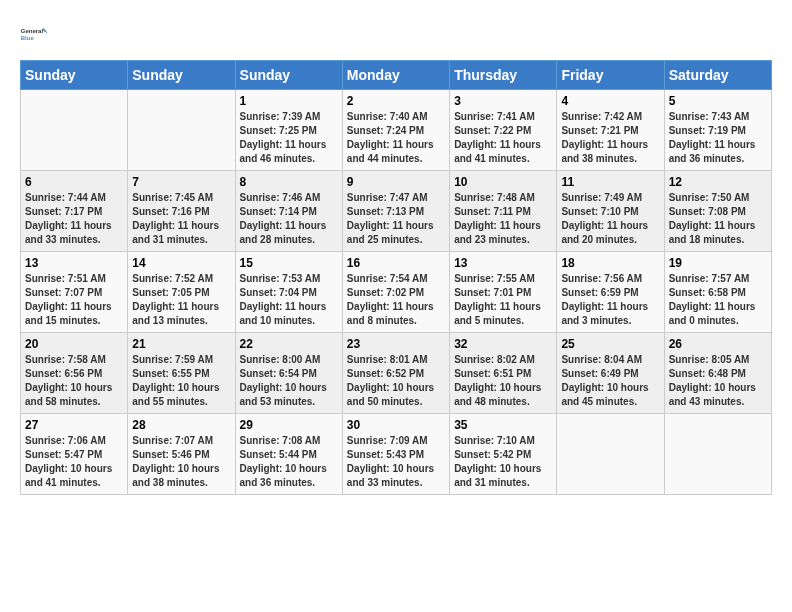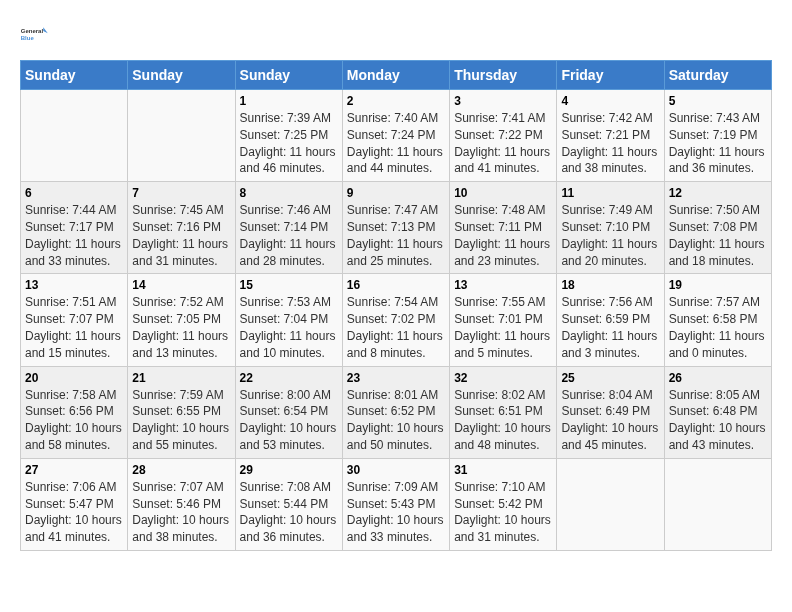--- a/index.html
+++ b/index.html
@@ -63,23 +63,24 @@
     }
     tbody tr:nth-child(even) td {
       background-color: #efefef;
     }
     .day-num {
       font-weight: bold;
       font-size: 12px;
       margin-bottom: 2px;
     }
     .day-info {
-      font-size: 12px;
+      font-size: 10px;
       color: #333;
       line-height: 1.4;
+      font-weight: bold;
     }
     .empty-cell {
       background-color: inherit;
     }
   </style>
 </head>
 <body>
 
 <div class="header">
   <div class="logo">
@@ -233,20 +234,20 @@
         </td>
         <td>
           <div class="day-num">29</div>
           <div class="day-info">Sunrise: 7:08 AM<br>Sunset: 5:44 PM<br>Daylight: 10 hours and 36 minutes.</div>
         </td>
         <td>
           <div class="day-num">30</div>
           <div class="day-info">Sunrise: 7:09 AM<br>Sunset: 5:43 PM<br>Daylight: 10 hours and 33 minutes.</div>
         </td>
         <td>
-          <div class="day-num">31</div>
+          <div class="day-num">35</div>
           <div class="day-info">Sunrise: 7:10 AM<br>Sunset: 5:42 PM<br>Daylight: 10 hours and 31 minutes.</div>
         </td>
         <td class="empty-cell"></td>
         <td class="empty-cell"></td>
       </tr>
     </tbody>
 </table>
 
 </body></html>

